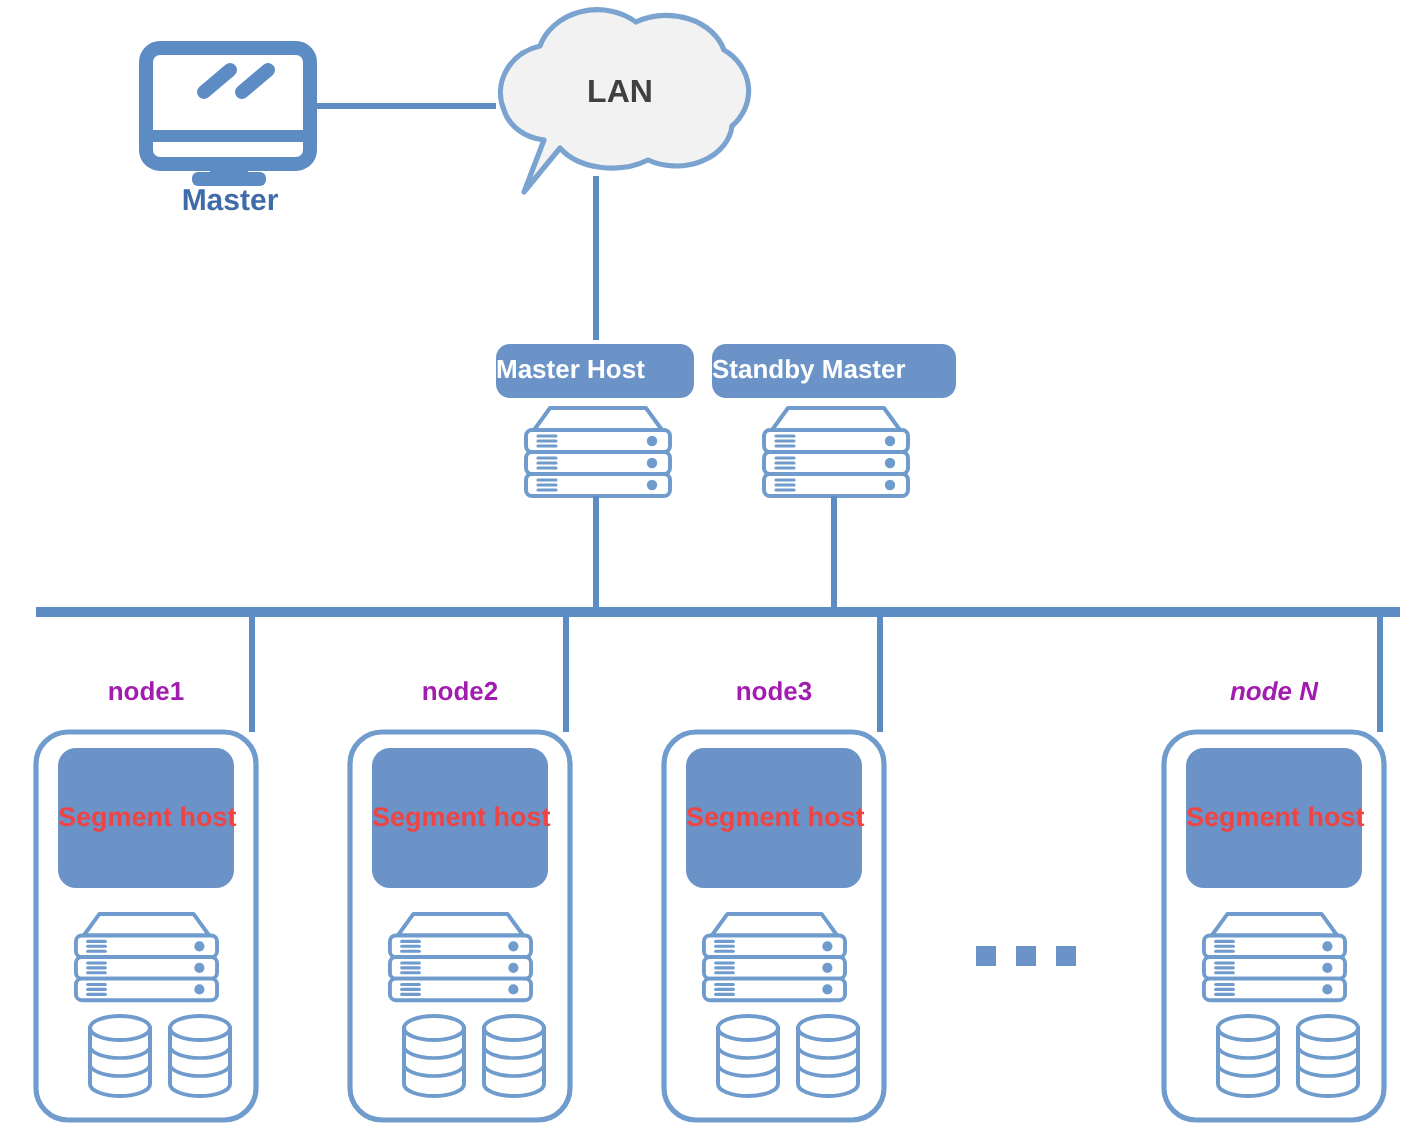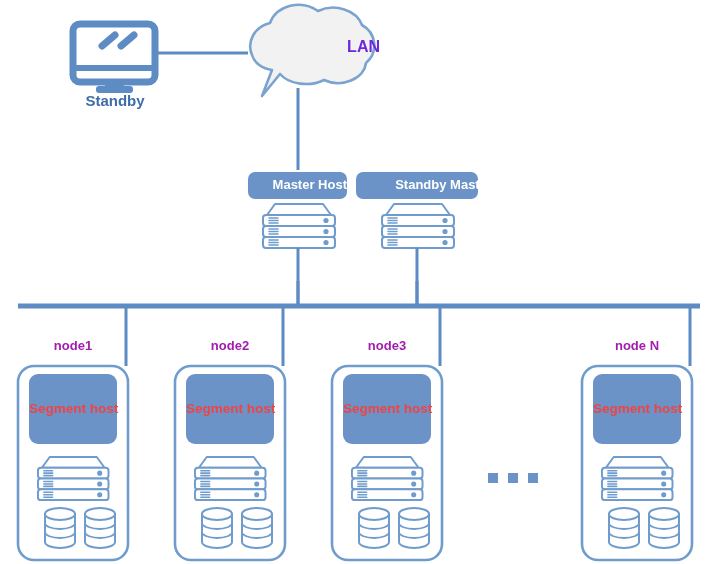--- a/index.html
+++ b/index.html
@@ -32,31 +32,31 @@
   }
   .lbl-client {
     color: #3f6ca8;
     font-size: 15px;
     left: 0;
     top: 92px;
     width: 230px;
     text-align: center;
   }
   .lbl-lan {
-    color: #6d28d9;
+    color: #404040;
     font-size: 16px;
     left: 240px;
     top: 38px;
     width: 140px;
-    text-align: right;
+    text-align: center;
   }
   .lbl-chip {
     color: #ffffff;
     font-size: 13px;
-    text-align: right;
+    text-align: left;
     line-height: 25px;
     height: 25px;
   }
   .lbl-interconnect {
     color: #2e5e9e;
     font-size: 15px;
     left: 250px;
     top: 281px;
     width: 240px;
     text-align: center;
@@ -204,30 +204,30 @@
     <g>
       <rect x="488" y="473" width="10" height="10" fill="#6b93c8"></rect>
       <rect x="508" y="473" width="10" height="10" fill="#6b93c8"></rect>
       <rect x="528" y="473" width="10" height="10" fill="#6b93c8"></rect>
     </g>
 
     <line x1="298" y1="281" x2="298" y2="306" stroke="#5d8bc3" stroke-width="3"></line>
     <line x1="417" y1="281" x2="417" y2="306" stroke="#5d8bc3" stroke-width="3"></line>
   </svg>
 
-  <div class="lbl lbl-client">Standby</div>
+  <div class="lbl lbl-client">Master</div>
   <div class="lbl lbl-lan">LAN</div>
 
   <div class="lbl lbl-chip" style="left:248px; top:172px; width:99px;">Master Host</div>
   <div class="lbl lbl-chip" style="left:356px; top:172px; width:136px;">Standby Master</div>
 
 
   <div class="lbl lbl-node" style="left:18px; width:110px;">node1</div>
   <div class="lbl lbl-node" style="left:175px; width:110px;">node2</div>
   <div class="lbl lbl-node" style="left:332px; width:110px;">node3</div>
-  <div class="lbl lbl-node" style="left:582px; width:110px;">node N</div>
+  <div class="lbl lbl-node" style="left:582px; width:110px;font-style:italic;">node N</div>
 
   <div class="lbl lbl-seg" style="left:29px; top:401px; width:88px;">Segment host</div>
   <div class="lbl lbl-seg" style="left:186px; top:401px; width:88px;">Segment host</div>
   <div class="lbl lbl-seg" style="left:343px; top:401px; width:88px;">Segment host</div>
   <div class="lbl lbl-seg" style="left:593px; top:401px; width:88px;">Segment host</div>
 
 </div>
 
 </body></html>

